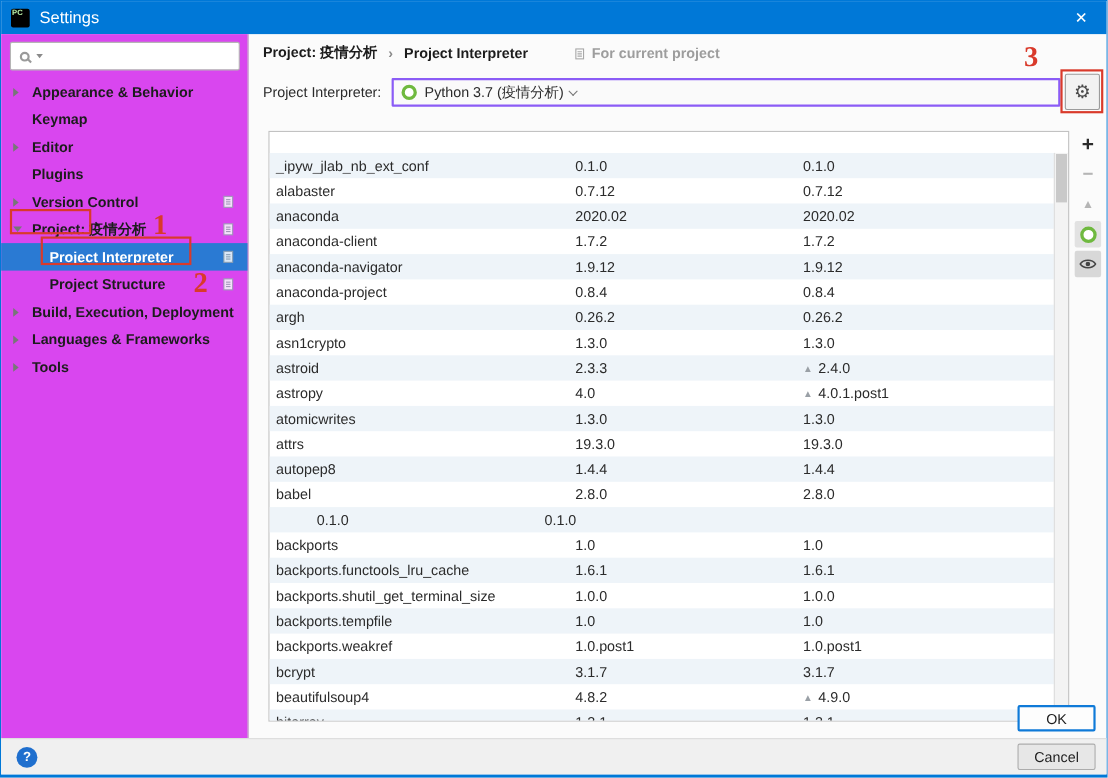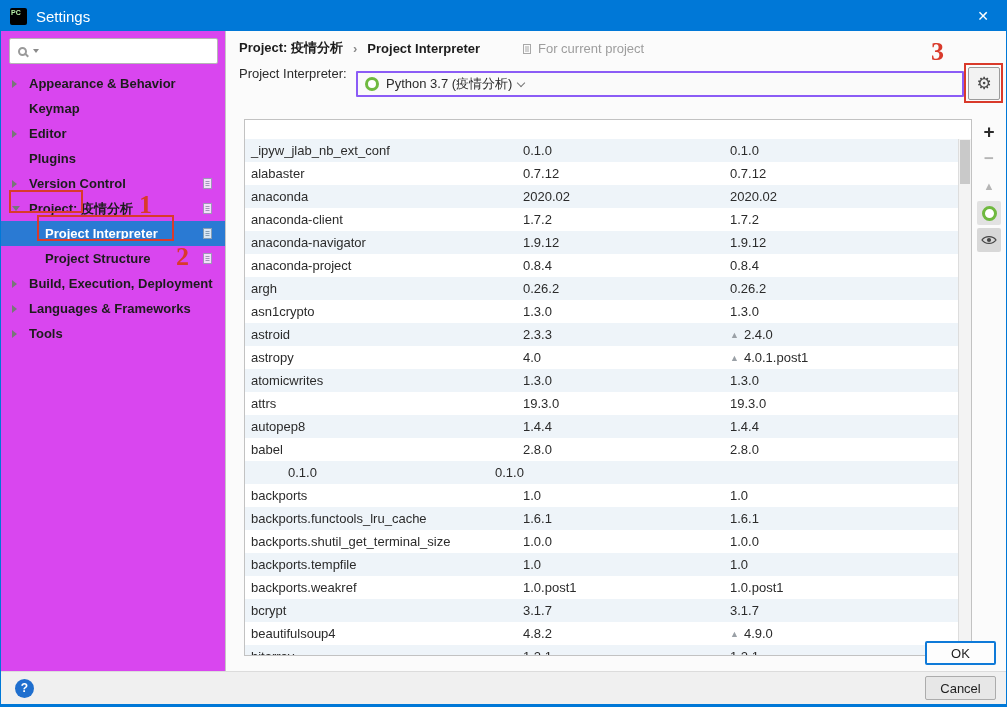--- a/index.html
+++ b/index.html
@@ -27,22 +27,22 @@
   .side-item .chev{position:absolute;left:11px;width:0;height:0;}
   .chev.tri-r{border-left:5px solid #777;border-top:4px solid transparent;border-bottom:4px solid transparent;}
   .chev.tri-d{border-top:5px solid #777;border-left:4px solid transparent;border-right:4px solid transparent;}
   .side-item .lbl{margin-left:28px;white-space:nowrap;}
   .side-item.child .lbl{margin-left:44px;}
   .side-item.selected{background:#2a7ad3;color:#fff;}
   .side-item .badge{position:absolute;right:12px;top:6px;opacity:.85;}
   
   .bc-row{position:absolute;left:238px;top:38px;font-size:13px;font-weight:bold;color:#1c1c1c;display:flex;align-items:center;}
   .bc-sep{margin:0 10px;color:#8a8a8a;font-weight:bold;font-size:13px;}
-  .scope{position:absolute;left:520px;top:40px;color:#9d9d9d;font-size:13px;display:flex;gap:6px;align-items:center;}
-  .interp-label{position:absolute;left:238px;top:65px;font-size:13px;color:#2b2b2b;}
+  .scope{position:absolute;left:520px;top:40px;color:#9d9d9d;font-size:13px;display:flex;gap:6px;align-items:center;font-weight:bold;}
+  .interp-label{position:absolute;left:238px;top:75px;font-size:13px;color:#2b2b2b;}
   .combo{position:absolute;left:355px;top:70px;width:608px;height:26px;background:#fafafa;border:2px solid #8b5cf6;display:flex;align-items:center;border-radius:1px;}
   .ring{width:14px;height:14px;border:3px solid #6fb93f;border-radius:50%;margin-left:7px;background:#fff;flex:none;}
   .combo-name{margin-left:7px;font-size:13px;color:#2b2b2b;white-space:nowrap;}
   .combo-path{margin-left:6px;font-size:12px;color:#bcbcbc;white-space:nowrap;overflow:hidden;flex:1;}
   .combo-caret{width:6px;height:6px;border-right:1.5px solid #777;border-bottom:1.5px solid #777;transform:rotate(45deg);margin:0 10px 3px 6px;flex:none;}
   .gear-btn{position:absolute;left:967px;top:66px;width:32px;height:33px;background:#f2f2f2;border:1px solid #9b9b9b;border-radius:2px;display:flex;align-items:center;justify-content:center;font-size:17px;color:#4a4a4a;}
   
   .pkg-table{position:absolute;left:243px;top:118px;width:728px;height:537px;border:1px solid #c2c2c2;background:#fff;overflow:hidden;}
   .tbl-head{display:flex;height:19px;background:#f5f5f5;border-bottom:1px solid #c2c2c2;}
   .hc{border-right:1px solid #cdcdcd;font-size:12px;color:#2b2b2b;text-align:center;line-height:18px;overflow:hidden;}

